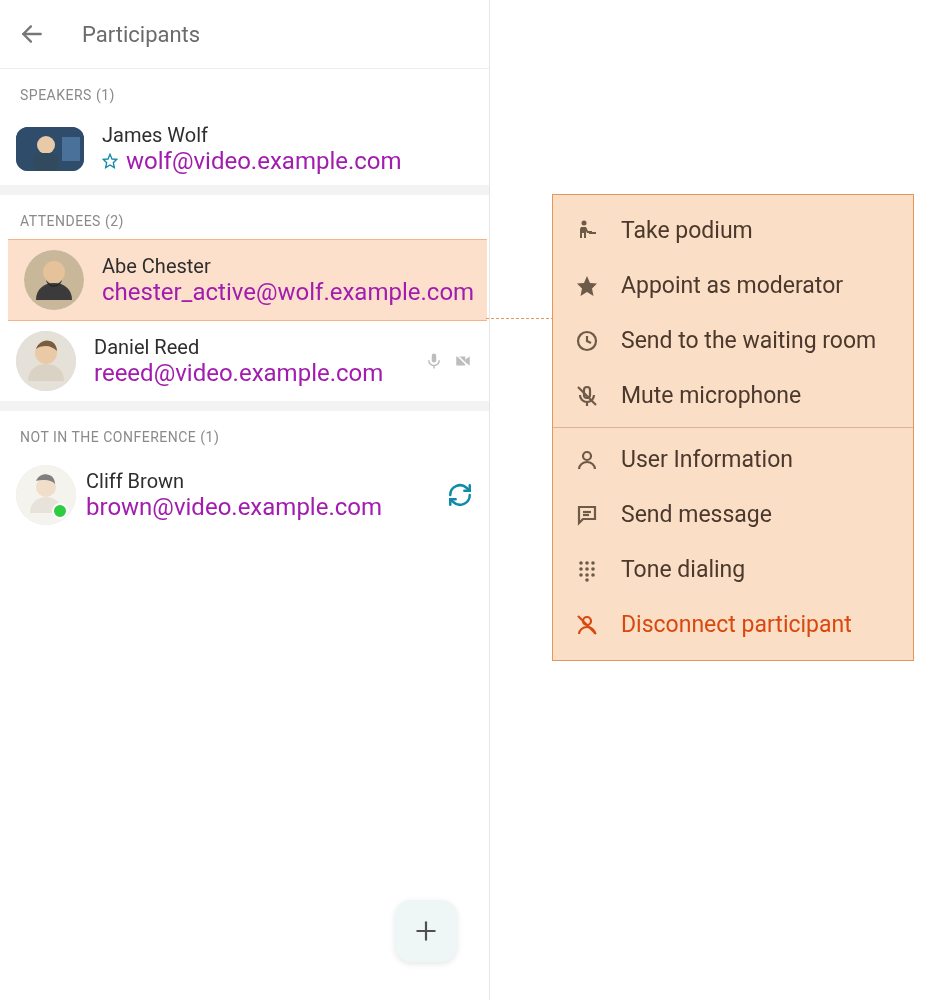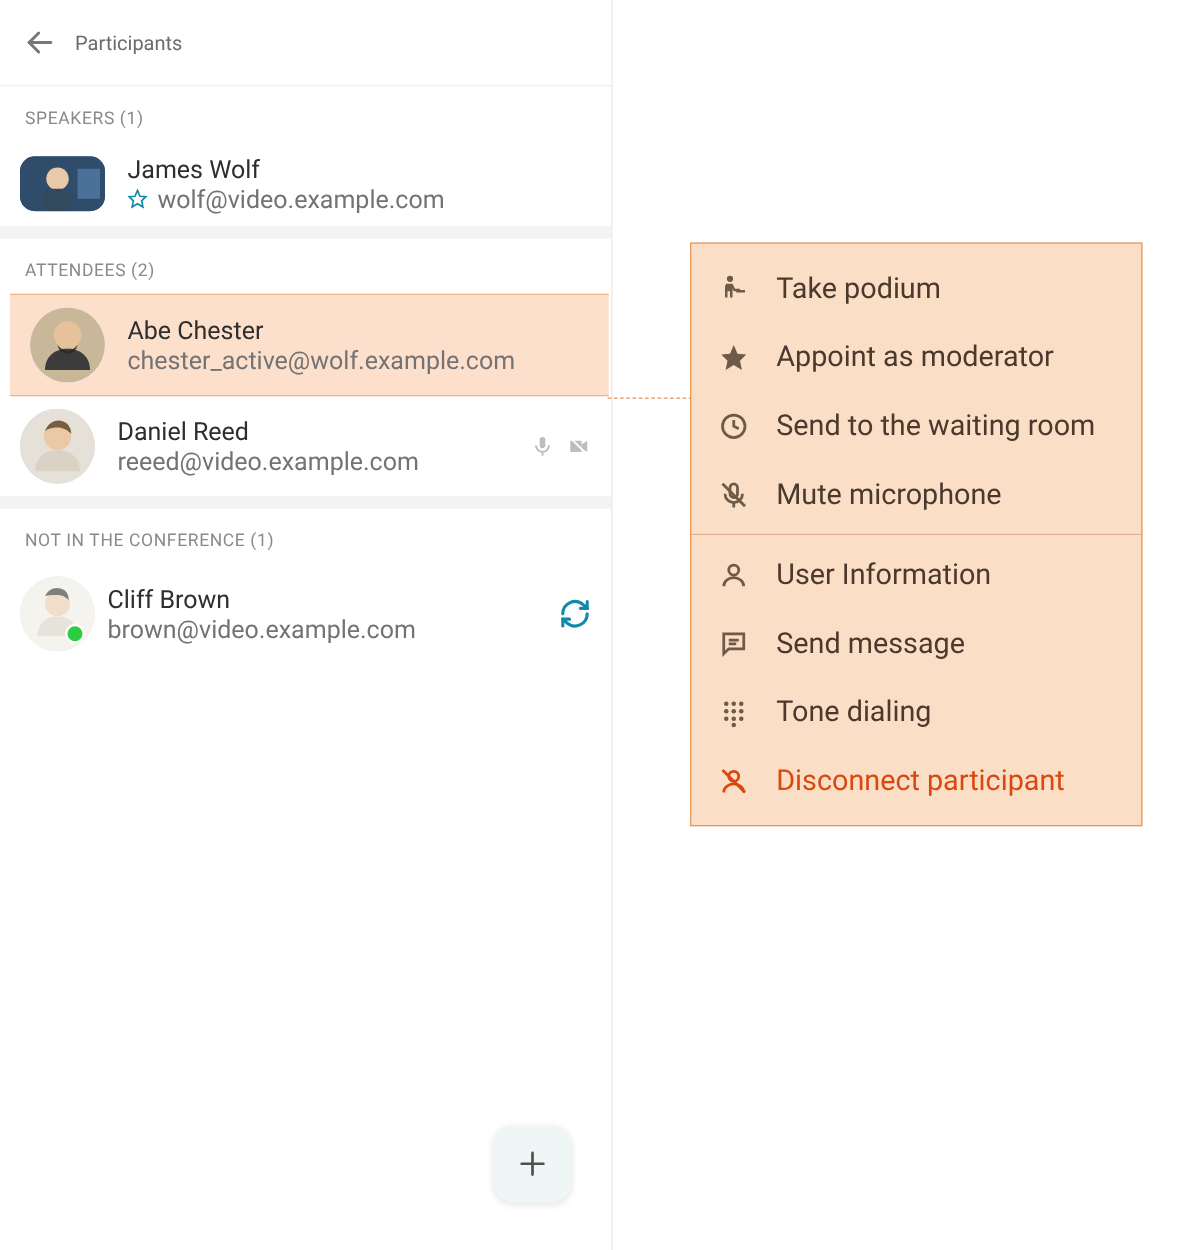--- a/index.html
+++ b/index.html
@@ -1,30 +1,30 @@
 <!DOCTYPE html>
 <html><head>
 <meta charset="utf-8">
 <style>
   html,body{margin:0;padding:0;font-family:Roboto,"Helvetica Neue",Arial,sans-serif;background:#fff;color:#333;}
   .app{position:relative;width:942px;height:1000px;overflow:hidden;}
   .panel{width:490px;height:100%;border-right:1px solid #e7e7e7;box-sizing:border-box;display:flex;flex-direction:column;}
   .header{display:flex;align-items:center;height:68px;padding:0 16px;border-bottom:1px solid #eee;}
   .back{width:32px;height:32px;display:flex;align-items:center;justify-content:center;color:#777;cursor:pointer;}
-  .title{margin-left:12px;font-size:16px;color:#6b6b6b;font-weight:400;}
+  .title{margin-left:34px;font-size:22px;color:#6b6b6b;font-weight:400;}
   .section-label{font-size:14px;letter-spacing:.5px;color:#8a8a8a;padding:18px 20px 10px;text-transform:uppercase;}
   .sep{height:10px;background:#f3f3f3;}
   .row{display:flex;align-items:center;padding:10px 16px;gap:18px;cursor:pointer;}
   .row.selected{background:#fde0cc;border:1px solid #f3b48a;border-left:none;border-right:none;margin:0 2px 0 8px;justify-content:flex-end;}
   .avatar{width:60px;height:60px;border-radius:50%;background:#d8d8d8;flex:0 0 60px;display:flex;align-items:center;justify-content:center;overflow:hidden;}
   .avatar.rect{border-radius:12px;width:68px;height:44px;flex:0 0 68px;background:#3a587a;}
   .avatar svg{width:100%;height:100%;}
   .info{flex:1;min-width:0;}
   .name{font-size:20px;color:#2e2e2e;font-weight:400;}
-  .sub{display:flex;align-items:center;gap:8px;font-size:20px;color:#737373;}
+  .sub{display:flex;align-items:center;gap:8px;font-size:24px;color:#a21caf;}
   .star{color:#0f8aa8;}
   .status-dot{width:12px;height:12px;border-radius:50%;background:#2ecc40;border:2px solid #fff;position:relative;margin-left:-24px;margin-top:38px;}
   .row .right-icons{display:flex;gap:10px;color:#bdbdbd;}
   .fab{position:absolute;left:395px;top:900px;width:62px;height:62px;border-radius:16px;background:#eef6f6;display:flex;align-items:center;justify-content:center;color:#505050;font-size:30px;box-shadow:0 2px 6px rgba(0,0,0,.1);cursor:pointer;}
   .connector{position:absolute;left:486px;top:318px;width:68px;height:0;border-top:1.5px dashed #e8955a;}
   .menu{position:absolute;left:552px;top:194px;width:360px;background:#fbdec6;border:1.5px solid #e8955a;padding:8px 0;}
   .menu hr{border:none;border-top:1px solid #dcb293;margin:4px 0;}
   .menu-item{display:flex;align-items:center;gap:20px;padding:14px 20px;font-size:23px;color:#4b392d;cursor:pointer;}
   .menu-item .mi-icon{width:28px;display:flex;justify-content:center;color:#6d5a49;}
   .menu-item.danger{color:#d9480f;}

